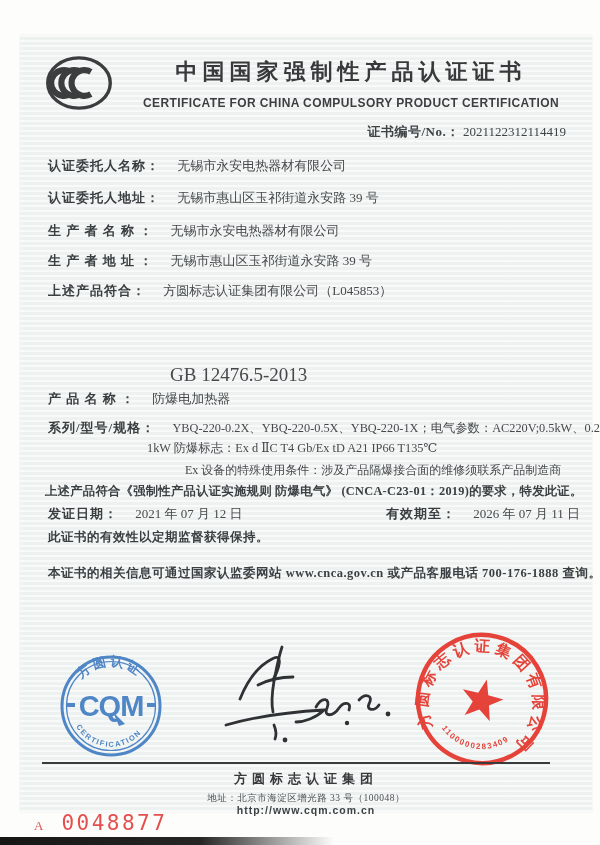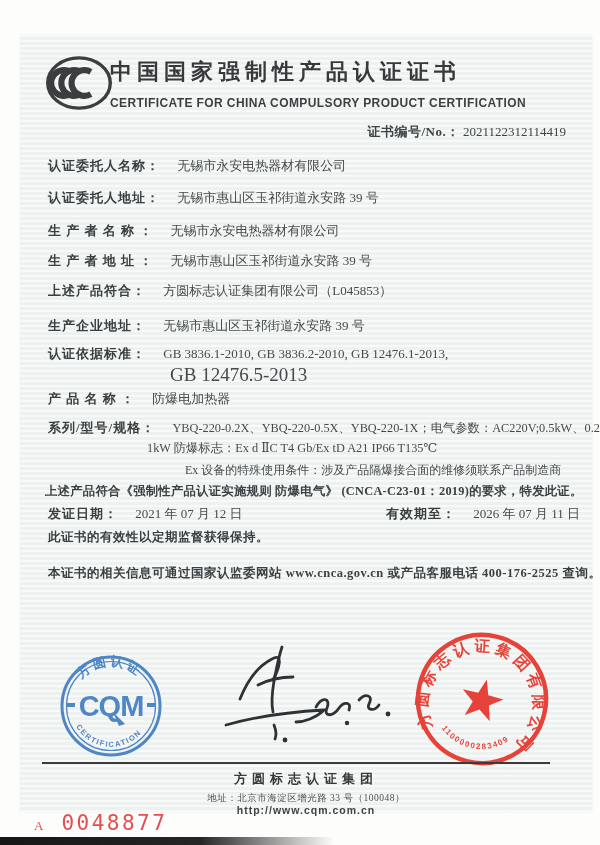--- a/index.html
+++ b/index.html
@@ -9,21 +9,21 @@
     font-family:"Liberation Serif","DejaVu Serif",serif;
     color:#3e4446;
   }
   .paper{
     position:absolute;left:20px;top:35px;width:572px;height:777px;
     background:#f3f6f5;
     background-image:repeating-linear-gradient(0deg,rgba(255,255,255,.4) 0 2px,rgba(221,229,227,.28) 2px 5px);
     box-shadow:0 0 2px rgba(0,0,0,.08);
   }
   .ccc-logo{position:absolute;left:25px;top:18px;width:68px;height:60px;}
-  .title-block{position:absolute;left:90px;top:22px;width:482px;}
+  .title-block{position:absolute;left:90px;top:22px;width:482px;text-align:center;}
   .cn-title{font-size:22px;font-weight:700;letter-spacing:5px;color:#37393b;white-space:nowrap;}
   .en-title{margin-top:9px;font-size:12px;font-weight:600;letter-spacing:.4px;color:#3c3f41;
     font-family:"Liberation Sans","DejaVu Sans",sans-serif;white-space:nowrap;}
   .cert-no{position:absolute;right:26px;top:88px;font-size:13px;white-space:nowrap;}
   .cert-no b{font-weight:700;letter-spacing:.5px;}
   .row{position:absolute;left:28px;white-space:nowrap;font-size:13px;}
   .row .lbl{font-weight:700;letter-spacing:1px;color:#393e40;}
   .row .val{margin-left:14px;font-weight:400;color:#45494b;margin-top:18px;}
   .cont{position:absolute;font-size:19px;color:#45494b;white-space:nowrap;}
   .stmt{position:absolute;left:25px;font-size:12.3px;font-weight:700;letter-spacing:.3px;color:#3a3f41;white-space:nowrap;}
@@ -81,28 +81,20 @@
     <span class="val">无锡市永安电热器材有限公司</span>
   </div>
   <div class="row" style="top:217px">
     <span class="lbl">生 产 者 地 址 ：</span>
     <span class="val">无锡市惠山区玉祁街道永安路 39 号</span>
   </div>
   <div class="row" style="top:247px">
     <span class="lbl">上述产品符合：</span>
     <span class="val">方圆标志认证集团有限公司（L045853）</span>
   </div>
-  <div class="row" style="top:282px">
-    <span class="lbl">生产企业地址：</span>
-    <span class="val">无锡市惠山区玉祁街道永安路 39 号</span>
-  </div>
-  <div class="row" style="top:310px">
-    <span class="lbl">认证依据标准：</span>
-    <span class="val">GB 3836.1-2010, GB 3836.2-2010, GB 12476.1-2013,</span>
-  </div>
   <div class="cont" style="left:150px;top:329px">GB 12476.5-2013</div>
   <div class="row" style="top:355px">
     <span class="lbl">产 品 名 称 ：</span>
     <span class="val">防爆电加热器</span>
   </div>
 
   <div class="row" style="top:384px">
     <span class="lbl">系列/型号/规格：</span>
     <span class="val" style="font-size:12.3px">YBQ-220-0.2X、YBQ-220-0.5X、YBQ-220-1X；电气参数：AC220V;0.5kW、0.2kW、</span>
   </div>
@@ -114,21 +106,21 @@
   <div class="row" style="top:470px">
     <span class="lbl">发证日期：</span>
     <span class="val">2021 年 07 月 12 日</span>
   </div>
   <div class="row" style="left:366px;top:470px">
     <span class="lbl">有效期至：</span>
     <span class="val">2026 年 07 月 11 日</span>
   </div>
 
   <div class="note" style="top:494px">此证书的有效性以定期监督获得保持。</div>
-  <div class="note" style="top:530px">本证书的相关信息可通过国家认监委网站 www.cnca.gov.cn 或产品客服电话 400-176-2525 查询。</div>
+  <div class="note" style="top:530px">本证书的相关信息可通过国家认监委网站 www.cnca.gov.cn 或产品客服电话 700-176-1888 查询。</div>
 
   <svg class="cqm-logo" viewBox="-53 -53 106 106">
     <defs>
       <path id="cqmTop" d="M -33,-22 A 39,39 0 0 1 33,-22"></path>
       <path id="cqmBot" d="M -37,16 A 40,40 0 0 0 37,16"></path>
     </defs>
     <circle cx="0" cy="0" r="49" fill="none" stroke="#4f86c6" stroke-width="3"></circle>
     <circle cx="0" cy="0" r="44.5" fill="none" stroke="#4f86c6" stroke-width="1.2"></circle>
     <text font-size="13" font-weight="700" fill="#4f86c6" letter-spacing="3" font-family="Liberation Serif,serif">
       <textPath href="#cqmTop" startOffset="6">方圆认证</textPath>

